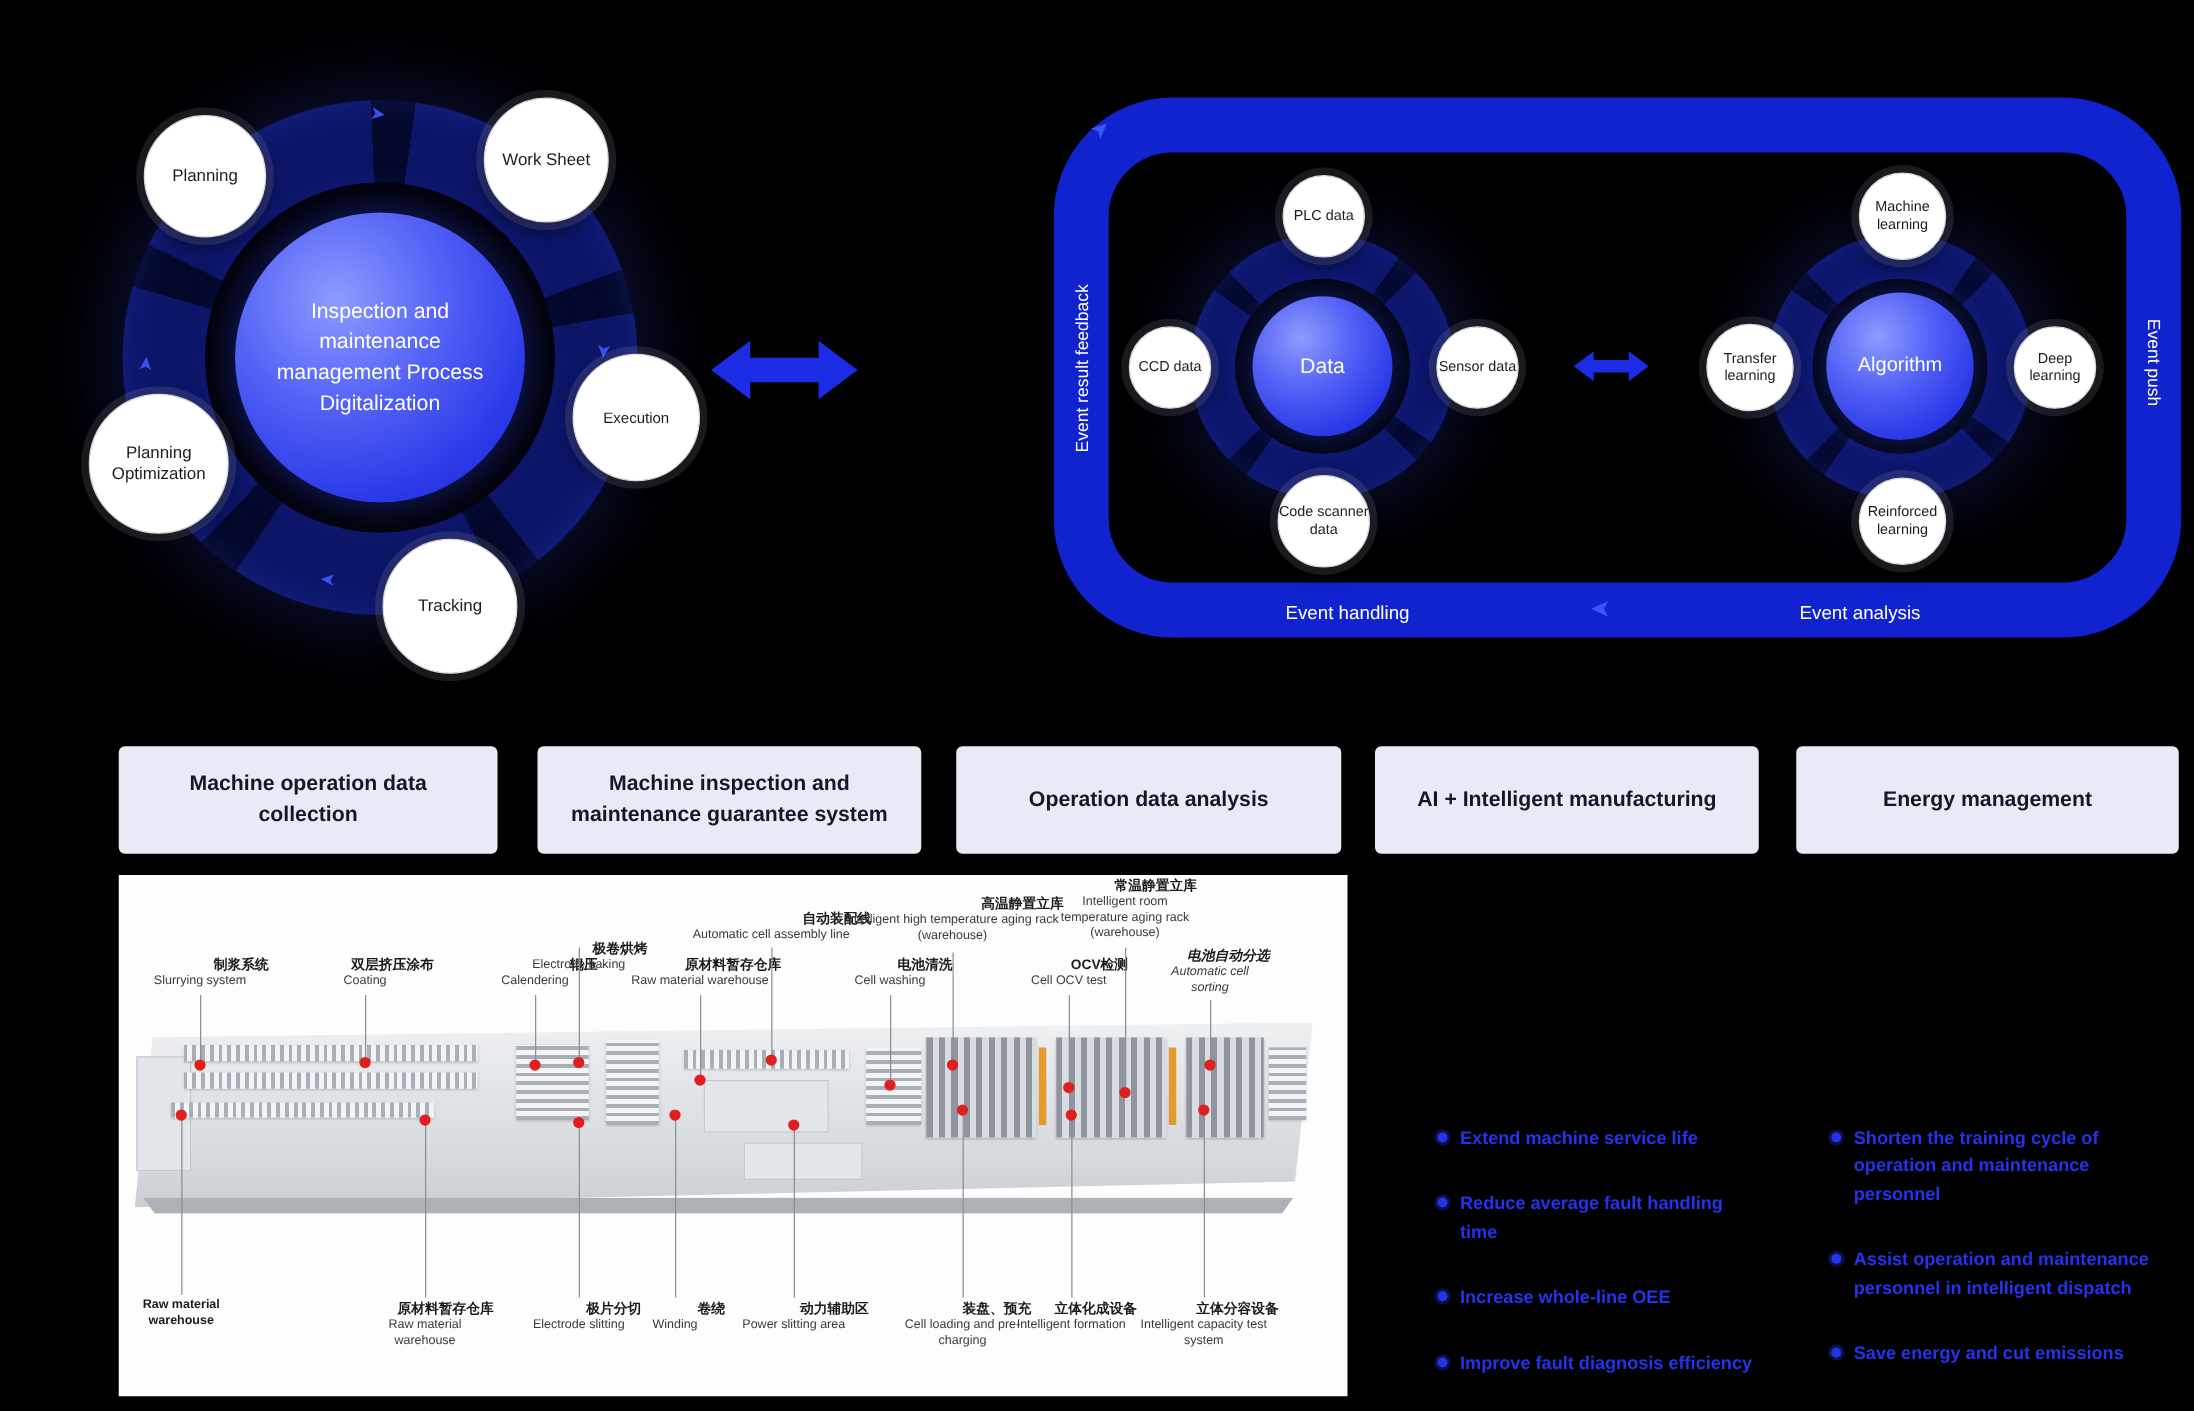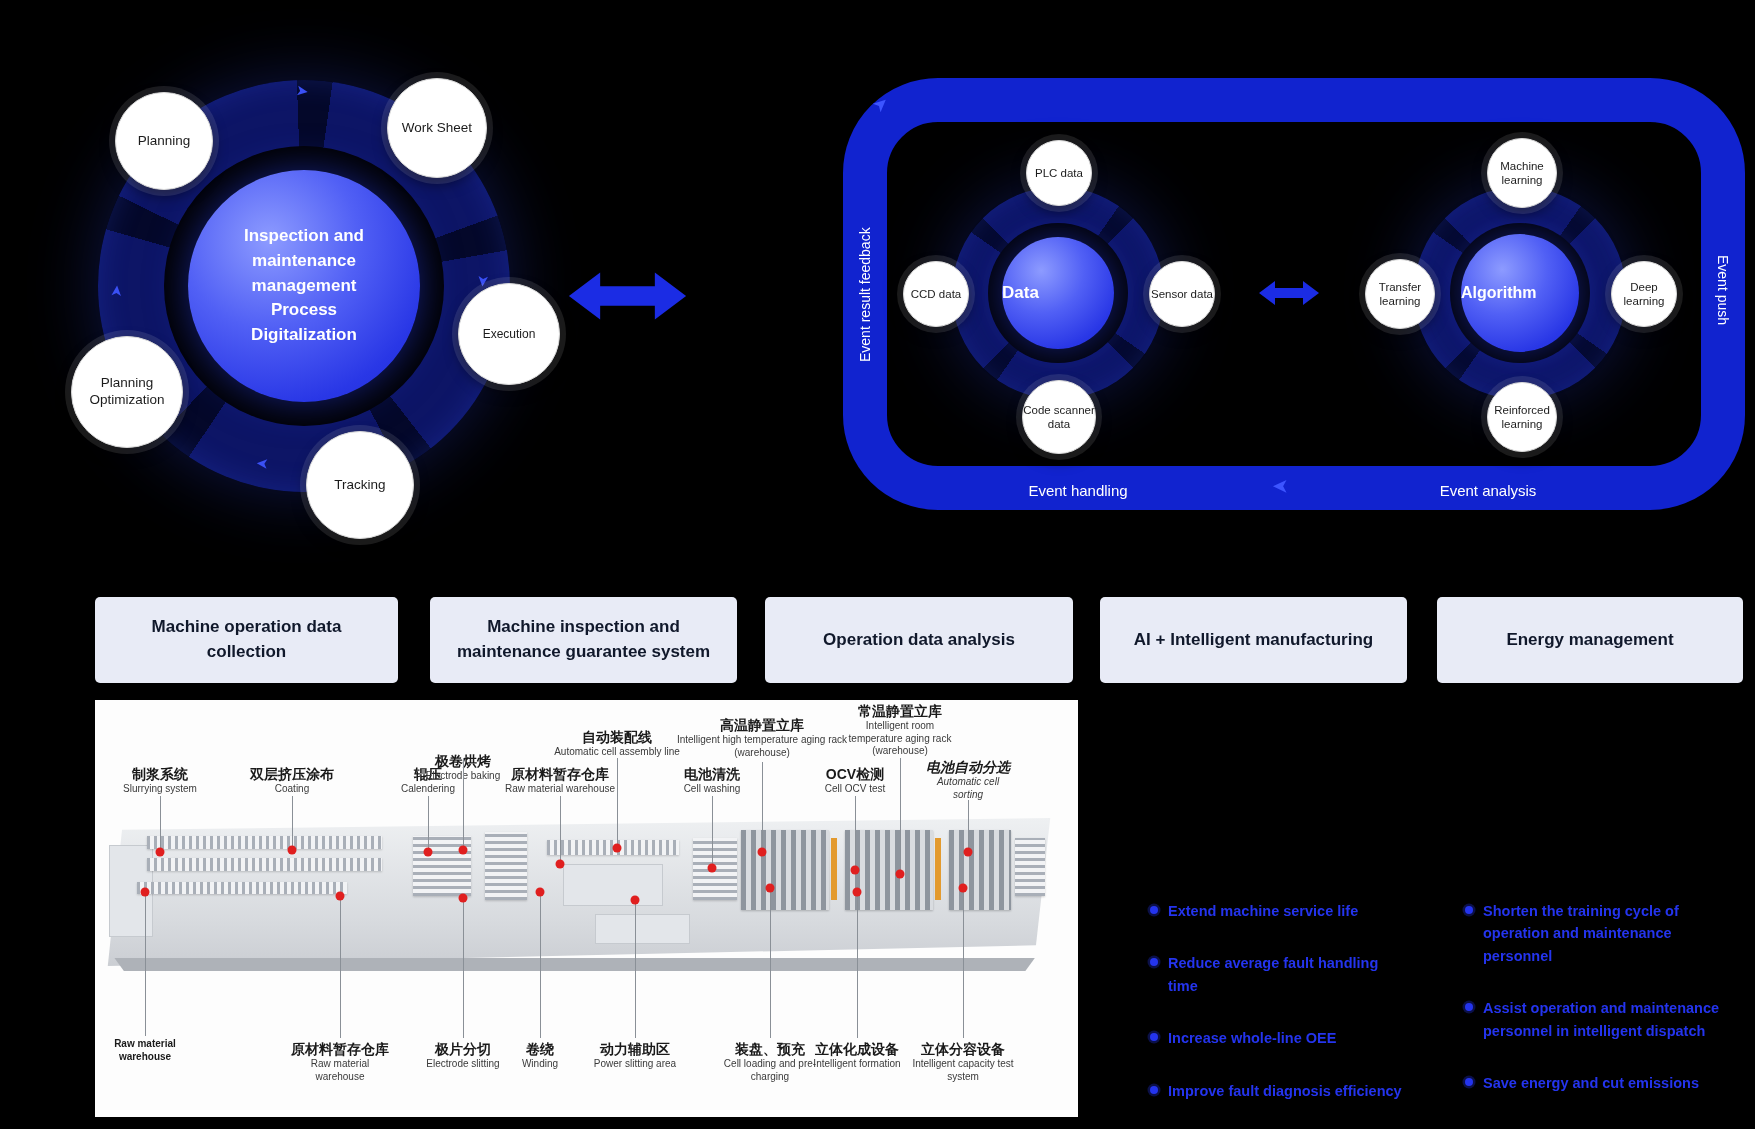--- a/index.html
+++ b/index.html
@@ -14,22 +14,22 @@
   .ring { position:absolute; border-radius:50%; box-shadow:0 0 70px rgba(45,70,230,.30), inset 0 0 30px rgba(60,90,255,.20); }
   .seg5 { background:conic-gradient(from 8deg,
       #0d1566 0 62deg,#04082a 62deg 72deg,#0d1566 72deg 134deg,#04082a 134deg 144deg,
       #0d1566 144deg 206deg,#04082a 206deg 216deg,#0d1566 216deg 278deg,#04082a 278deg 288deg,
       #0d1566 288deg 350deg,#04082a 350deg 360deg); }
   .seg4 { background:conic-gradient(from 45deg,
       #0d1566 0 80deg,#04082a 80deg 90deg,#0d1566 90deg 170deg,#04082a 170deg 180deg,
       #0d1566 180deg 260deg,#04082a 260deg 270deg,#0d1566 270deg 350deg,#04082a 350deg 360deg); }
   .hole { position:absolute; background:#000; border-radius:50%; }
   .blob {
-    position:absolute; border-radius:50%; color:#fff; font-weight:bold; text-align:center;
-    display:flex; align-items:center; justify-content:flex-start;
+    position:absolute; border-radius:50%; color:#fff; font-weight:normal; text-align:center;
+    display:flex; align-items:center; justify-content:center;
     background:radial-gradient(circle at 35% 30%, #8d9bff 0%, #5160f5 40%, #2937e6 75%, #1e2bd4 100%);
     box-shadow:0 0 40px rgba(40,60,230,.55);
   }
   .sat {
     position:absolute; background:#fff; border:1px solid #d9d9d9; border-radius:50%;
     display:flex; align-items:center; justify-content:center; text-align:center; color:#1c1c1c;
     box-shadow:0 0 0 6px rgba(255,255,255,.10), 0 6px 14px rgba(0,0,0,.5);
     line-height:1.25;
   }
   .flow-arrow { position:absolute; color:#3a50f5; }
@@ -59,21 +59,21 @@
   .fp-edge { position:absolute; left:10px; top:258px; width:944px; height:13px;
     clip-path:polygon(1% 0, 98.5% 0, 97.5% 100%, 2% 100%); background:#aeb2b8; }
   .fp-eq { position:absolute; background:repeating-linear-gradient(90deg,#a9afb8 0 3px,#f2f3f5 3px 7px); box-shadow:0 1px 2px rgba(0,0,0,.18); }
   .fp-eqv { position:absolute; background:repeating-linear-gradient(0deg,#a9afb8 0 3px,#f2f3f5 3px 7px); box-shadow:0 1px 2px rgba(0,0,0,.18); }
   .fp-rack { position:absolute; background:repeating-linear-gradient(90deg,#8e959e 0 5px,#d9dce0 5px 10px); box-shadow:0 1px 2px rgba(0,0,0,.22); }
   .fp-plain { position:absolute; background:#e3e6ea; border:1px solid #c6cacf; box-sizing:border-box; }
   .fp-orange { position:absolute; background:#e39a2e; }
   .fp-dot { position:absolute; width:9px; height:9px; border-radius:50%; background:#e01f1f; transform:translate(-50%,-50%); }
   .fp-line { position:absolute; width:1px; background:#8a9097; }
   .fp-label { position:absolute; text-align:center; transform:translateX(-50%); }
-  .fp-cn { display:block; font-size:14px; font-weight:bold; color:#1a1a1a; line-height:1.3; }
+  .fp-cn { display:block; font-size:11px; font-weight:bold; color:#1a1a1a; line-height:1.3;text-align:right; }
   .fp-en { display:block; font-size:10px; color:#3a3a3a; line-height:1.25; }
 
   
   .benefits-col { position:absolute; display:flex; flex-direction:column; gap:30px; }
   .benefit { display:flex; gap:10px; color:#2434ee; font-weight:bold; font-size:14.5px; line-height:1.55; }
   .b-dot { flex:none; width:8px; height:8px; border-radius:50%; background:#2434ee; margin-top:6px;
     box-shadow:0 0 0 2.5px rgba(36,52,238,.30); }
 </style>
 </head>
 <body>
@@ -98,21 +98,21 @@
     </div>
     <div class="sat" style="left:387px; top:78px; width:100px; height:100px; font-size:13.5px; padding:0 10px; box-sizing:border-box;">
       <span>Work Sheet</span>
     </div>
     <div class="sat" style="left:458px; top:283px; width:100px; height:100px; font-size:12px;">
       <span>Execution</span>
     </div>
     <div class="sat" style="left:306px; top:431px; width:106px; height:106px; font-size:13.5px;">
       <span>Tracking</span>
     </div>
-    <div class="sat" style="left:71px; top:336px; width:112px; height:112px; font-size:13.5px; padding:0 12px; box-sizing:border-box;">
+    <div class="sat" style="left:71px; top:315px; width:112px; height:112px; font-size:13.5px; padding:0 12px; box-sizing:border-box;">
       <span>Planning Optimization</span>
     </div>
   </div>
 
   <svg class="abs" style="left:565px; top:266px;" width="125" height="60" viewBox="0 0 128 60">
     <path d="M4,30 L36,6 L36,20 L92,20 L92,6 L124,30 L92,54 L92,40 L36,40 L36,54 Z" fill="#1b2ce4"></path>
   </svg>
 
   <div class="layer">
     <div class="loop"></div>

